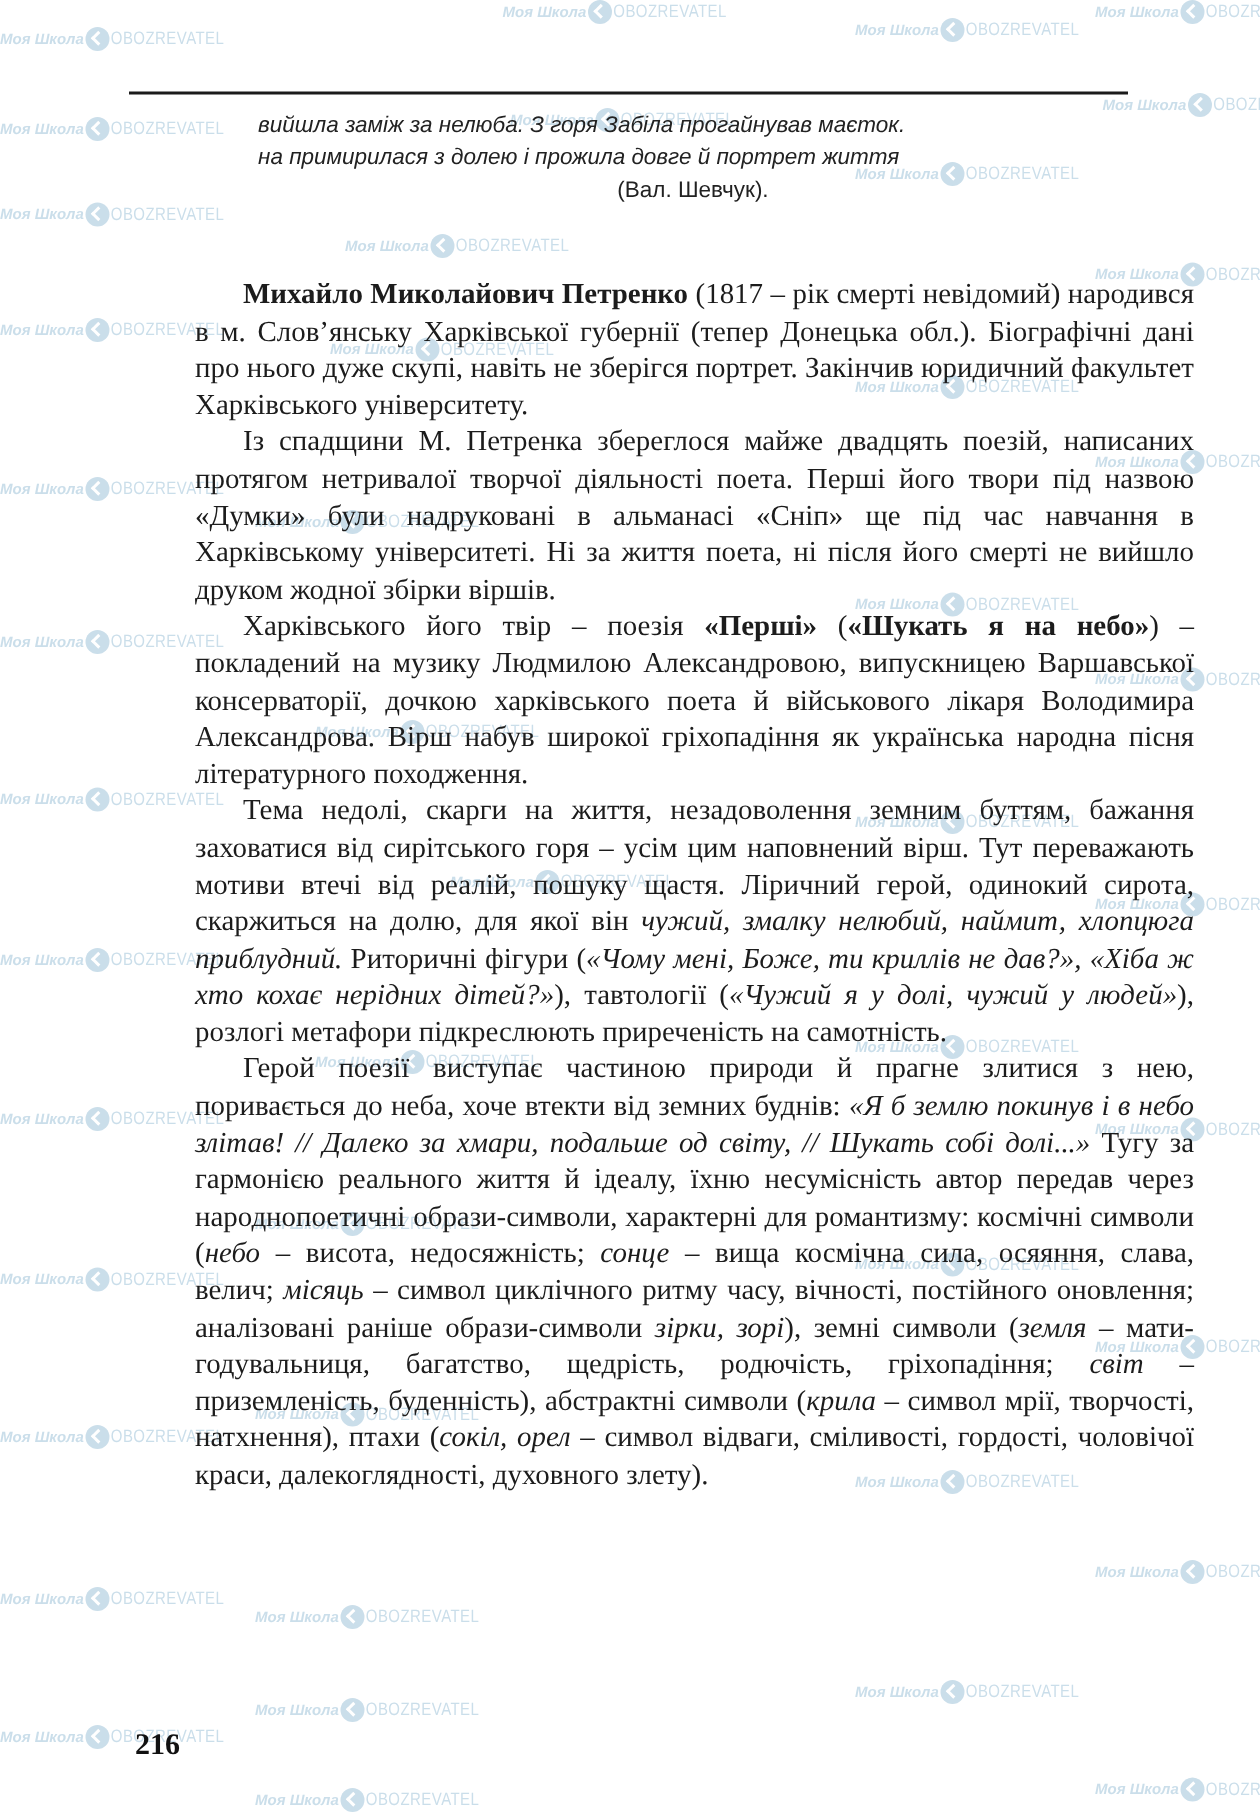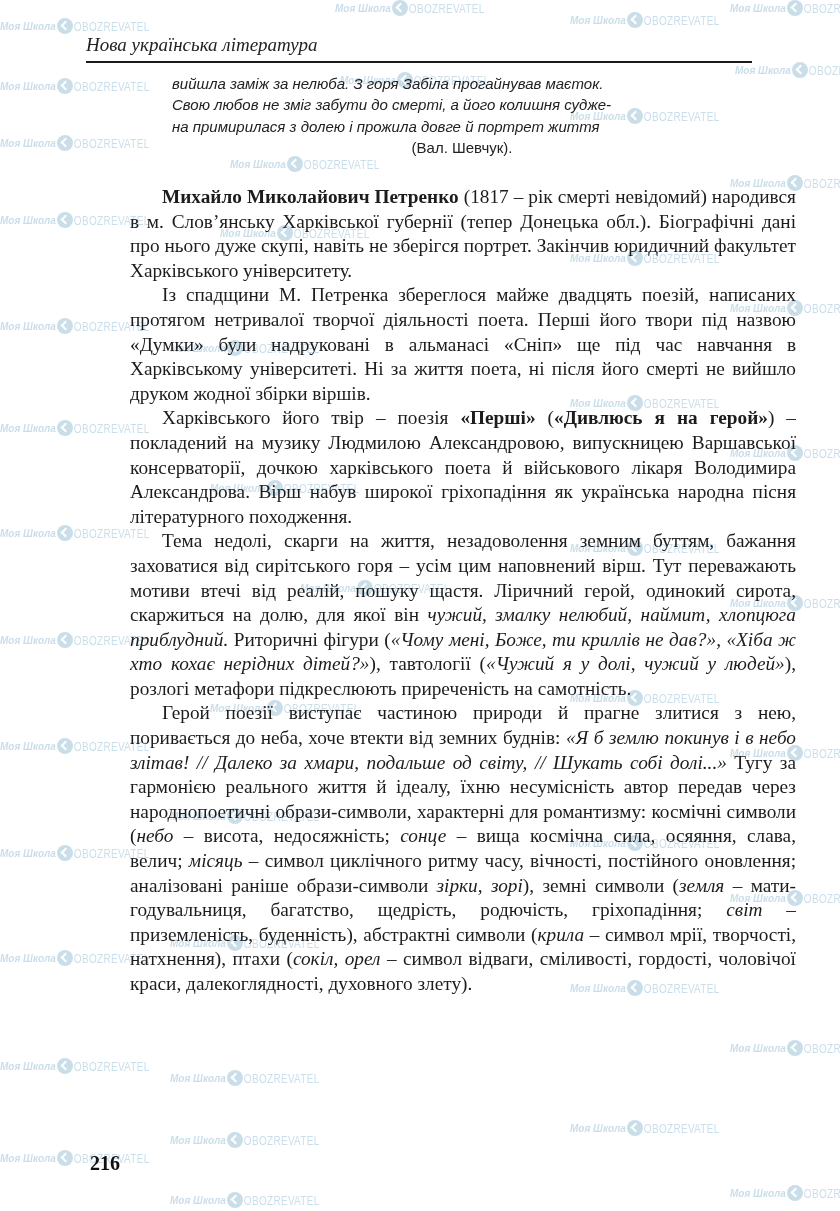--- a/index.html
+++ b/index.html
@@ -276,36 +276,34 @@
       <span class="brand">OBOZREVATEL</span>
     </div>
   <div class="wm" style="left:730px;top:1185px">
       <span class="school">Моя Школа</span>
       <span class="logo"></span>
       <span class="brand">OBOZREVATEL</span>
     </div>
 </div>
 
 <div class="page">
-  <div class="running-head">Нова українська література</div>
   <div class="head-rule"></div>
 
   <div class="quote">
     <div>вийшла заміж за нелюба. З горя Забіла прогайнував маєток.</div>
-    <div>Свою любов не зміг забути до смерті, а його колишня судже-</div>
     <div>на примирилася з долею і прожила довге й портрет життя</div>
     <div class="last">(Вал. Шевчук).</div>
   </div>
 
   <div class="body">
     <p><b>Михайло Миколайович Петренко</b><span> (1817 – рік смерті невідомий) народився в м. Слов’янську Харківської губернії (тепер Донецька обл.). Біографічні дані про нього дуже скупі, навіть не зберігся портрет. Закінчив юридичний факультет Харківського університету.</span></p>
 
     <p><span>Із спадщини М. Петренка збереглося майже двадцять поезій, написаних протягом нетривалої творчої діяльності поета. Перші його твори під назвою «Думки» були надруковані в альманасі «Сніп» ще під час навчання в Харківському університеті. Ні за життя поета, ні після його смерті не вийшло друком жодної збірки віршів.</span></p>
 
-    <p><span>Харківського його твір – поезія </span><b>«Перші»</b><span> (</span><b>«Дивлюсь я на герой»</b><span>) – покладений на музику Людмилою Александровою, випускницею Варшавської консерваторії, дочкою харківського поета й військового лікаря Володимира Александрова. Вірш набув широкої гріхопадіння як українська народна пісня літературного походження.</span></p>
+    <p><span>Харківського його твір – поезія </span><b>«Перші»</b><span> (</span><b>«Шукать я на небо»</b><span>) – покладений на музику Людмилою Александровою, випускницею Варшавської консерваторії, дочкою харківського поета й військового лікаря Володимира Александрова. Вірш набув широкої гріхопадіння як українська народна пісня літературного походження.</span></p>
 
     <p><span>Тема недолі, скарги на життя, незадоволення земним буттям, бажання заховатися від сирітського горя – усім цим наповнений вірш. Тут переважають мотиви втечі від реалій, пошуку щастя. Ліричний герой, одинокий сирота, скаржиться на долю, для якої він </span><i>чужий, змалку нелюбий, наймит, хлопцюга приблудний.</i><span> Риторичні фігури (</span><i>«Чому мені, Боже, ти криллів не дав?», «Хіба ж хто кохає нерідних дітей?»</i><span>), тавтології (</span><i>«Чужий я у долі, чужий у людей»</i><span>), розлогі метафори підкреслюють приреченість на самотність.</span></p>
 
     <p><span>Герой поезії виступає частиною природи й прагне злитися з нею, поривається до неба, хоче втекти від земних буднів: </span><i>«Я б землю покинув і в небо злітав! // Далеко за хмари, подальше од світу, // Шукать собі долі...»</i><span> Тугу за гармонією реального життя й ідеалу, їхню несумісність автор передав через народнопоетичні образи-символи, характерні для романтизму: космічні символи (</span><i>небо</i><span> – висота, недосяжність; </span><i>сонце</i><span> – вища космічна сила, осяяння, слава, велич; </span><i>місяць</i><span> – символ циклічного ритму часу, вічності, постійного оновлення; аналізовані раніше образи-символи </span><i>зірки, зорі</i><span>), земні символи (</span><i>земля</i><span> – мати-годувальниця, багатство, щедрість, родючість, гріхопадіння; </span><i>світ</i><span> – приземленість, буденність), абстрактні символи (</span><i>крила</i><span> – символ мрії, творчості, натхнення), птахи (</span><i>сокіл, орел</i><span> – символ відваги, сміливості, гордості, чоловічої краси, далекоглядності, духовного злету).</span></p>
   </div>
 
   <div class="page-number">216</div>
 </div>
 
 </body></html>

